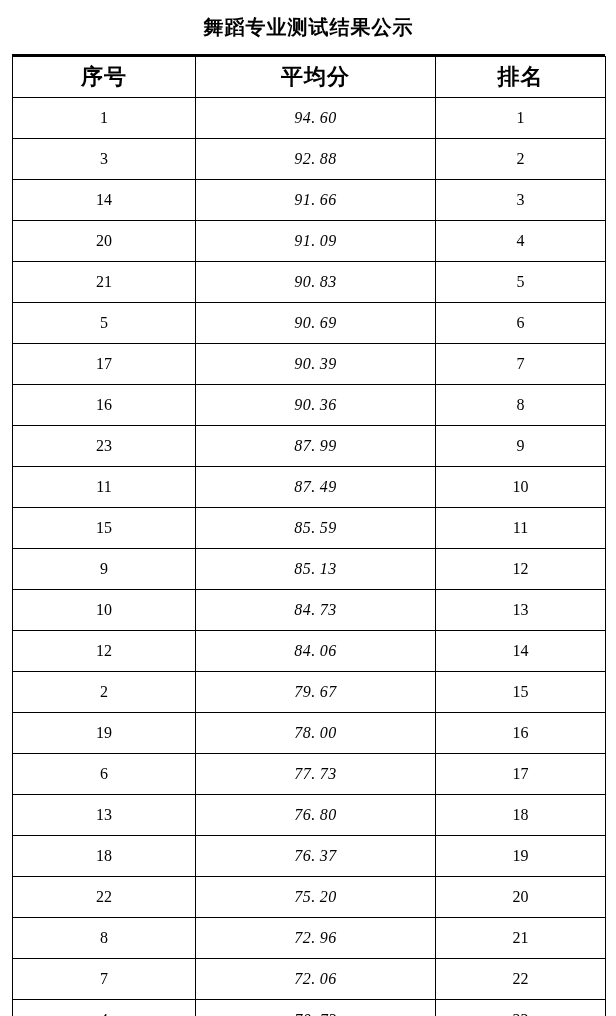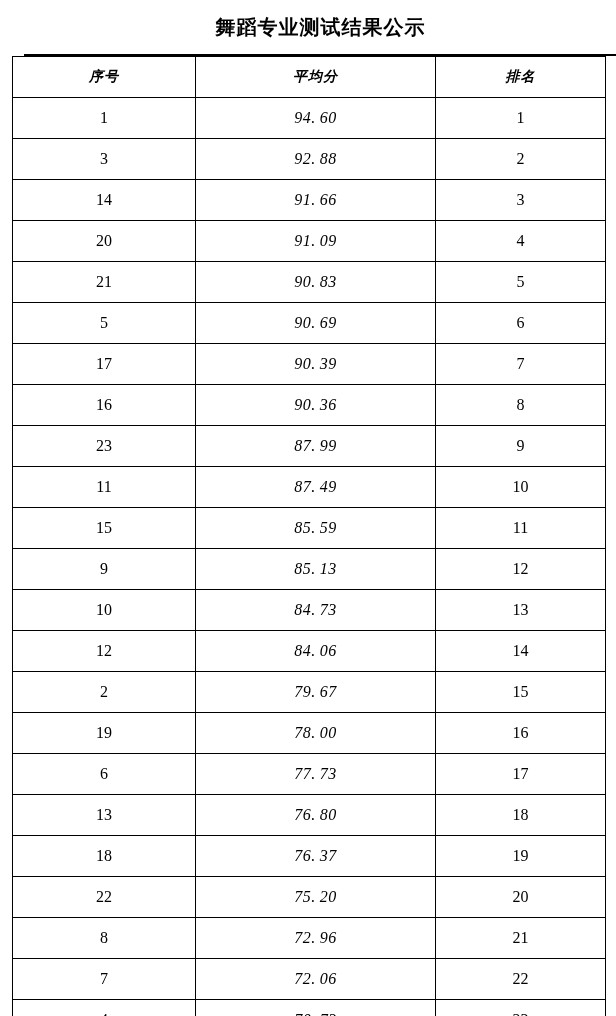--- a/index.html
+++ b/index.html
@@ -18,21 +18,21 @@
   .page {
     position: relative;
     width: 616px;
     height: 1016px;
     background: #ffffff;
   }
 
   
   .title-row {
     position: absolute;
-    left: 24px;
+    left: 12px;
     top: 0px;
     width: 593px;
     height: 56px;
     box-sizing: border-box;
     border-bottom: 2px solid #000000;
     display: flex;
     align-items: center;
     justify-content: center;
   }
   .title-text {
@@ -60,23 +60,22 @@
     border: 1px solid #000000;
     height: 40px;
     text-align: center;
     vertical-align: middle;
     padding: 0;
     font-size: 16px;
     line-height: 40px;
   }
   .grid th {
     font-weight: bold;
-    font-size: 14px;
+    font-size: 22px;
     letter-spacing: 1px;
-    font-style: italic;
   }
   .grid td {
     font-weight: normal;
   }
   .grid td.avg {
     letter-spacing: 0.5px;
     font-style: italic;
   }
   
   .grid td.avg .dec-gap { display: inline-block; width: 4px; }

